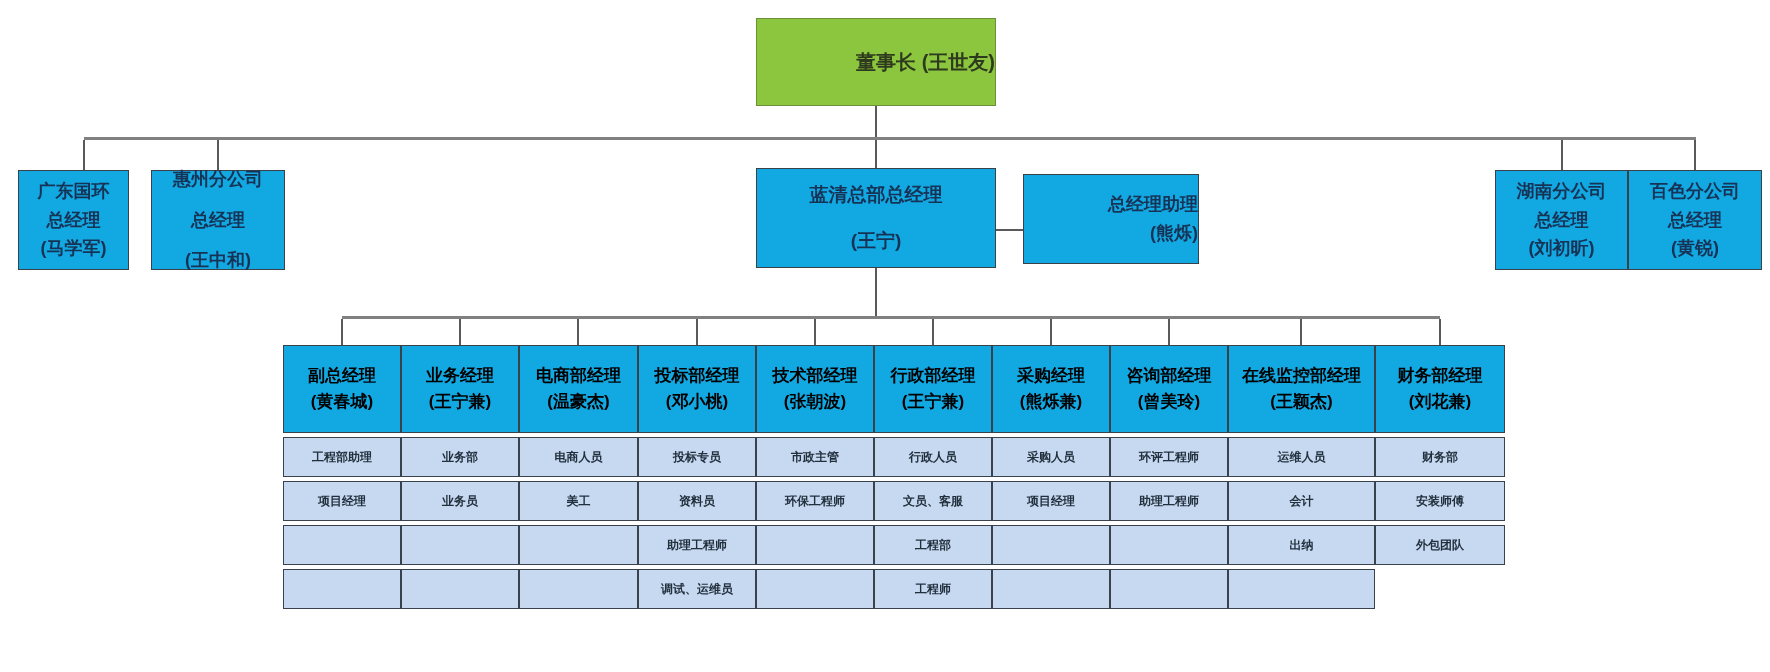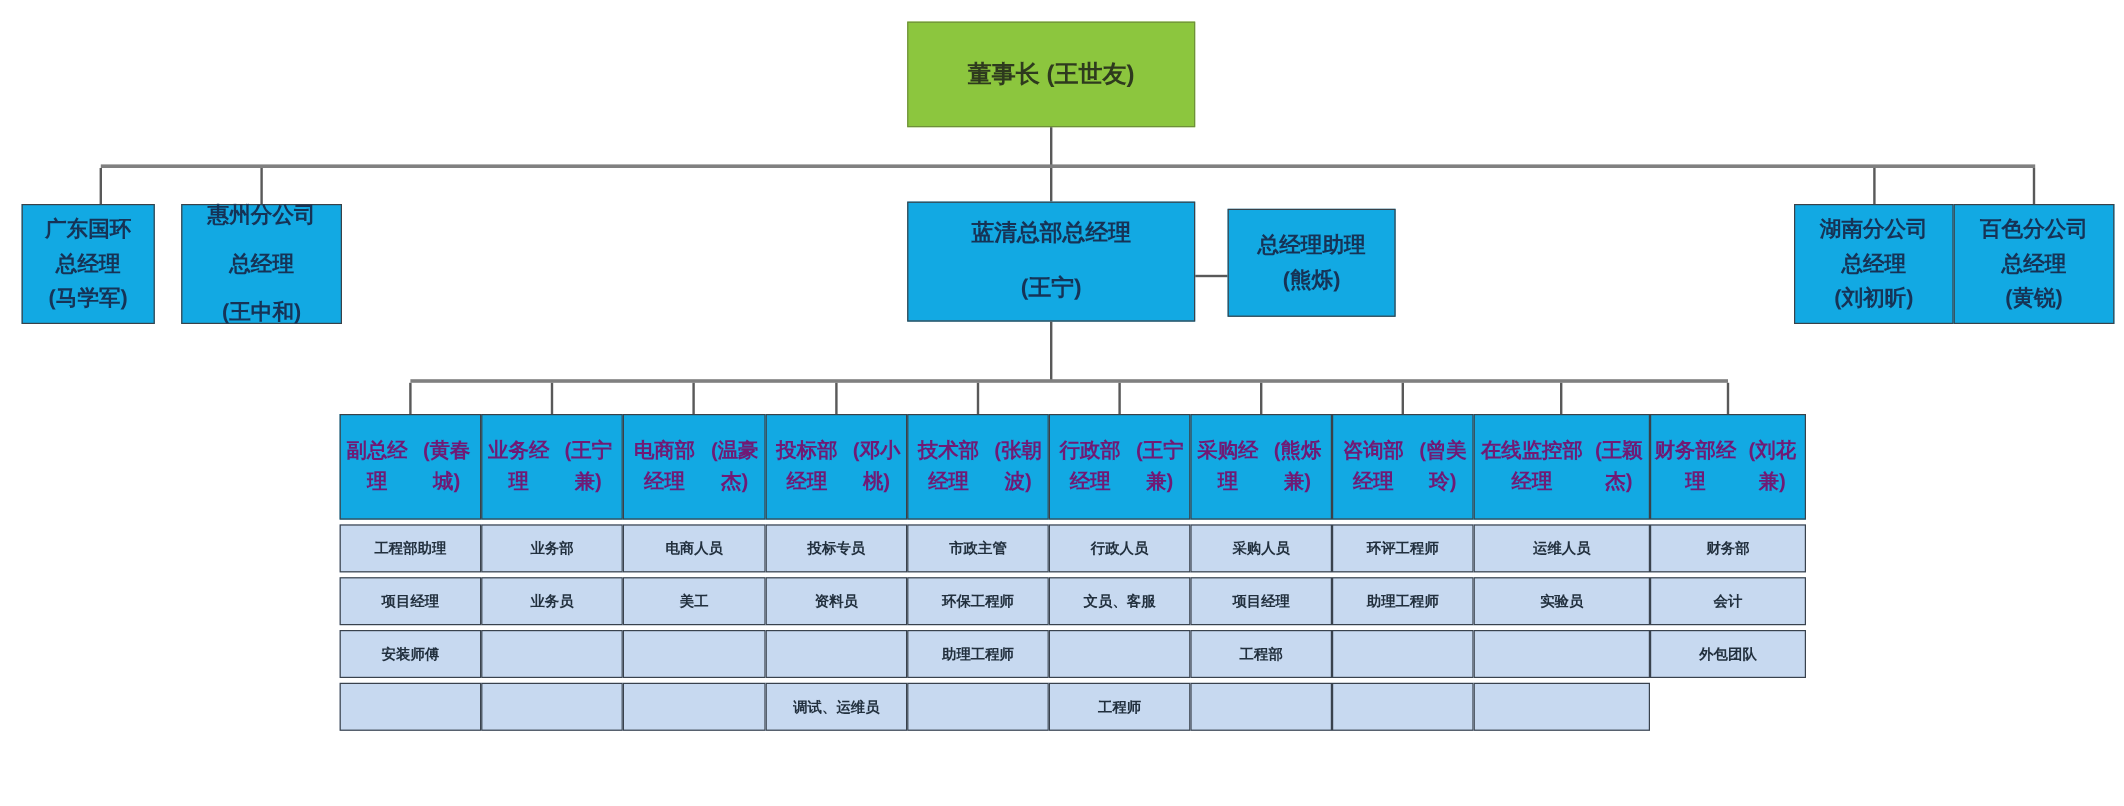--- a/index.html
+++ b/index.html
@@ -5,34 +5,34 @@
   html,body{margin:0;padding:0;background:#ffffff;}
   body{font-family:"Liberation Sans","DejaVu Sans",sans-serif;}
   .canvas{position:relative;width:1770px;height:672px;background:#ffffff;overflow:hidden;}
 
   
   .box{position:absolute;background:#12A9E3;border:1.5px solid #3a4148;color:#163356;
        display:flex;flex-direction:column;align-items:center;justify-content:center;
        text-align:center;font-weight:700;box-sizing:border-box;}
   .box .ln{line-height:1.6;}
   .lvl2{font-size:18px;}
-  .green{background:#8CC63E;border:1.5px solid #6e8f3a;color:#2e3a1e;font-size:20px;}
+  .green{background:#8CC63E;border:1.5px solid #6e8f3a;color:#2e3a1e;font-size:20px;align-items:flex-end;}
   .main{font-size:19px;gap:16px;}
 
   
   .hline{position:absolute;background:#808080;height:3px;}
   .vline{position:absolute;background:#595959;width:2px;}
   .thin{height:2px;background:#595959;}
 
   
   .grid{position:absolute;left:283px;top:345px;display:grid;
         grid-template-columns:118px 118px 119px 118px 118px 118px 118px 118px 147px 130px;
         grid-template-rows:88px 40px 40px 40px 40px;row-gap:4px;column-gap:0;}
-  .hdr{background:#12A9E3;border:1.5px solid #3a4148;color:#701a75;font-weight:700;
-       font-size:17px;display:flex;flex-direction:row;align-items:center;justify-content:center;
+  .hdr{background:#12A9E3;border:1.5px solid #3a4148;color:#000000;font-weight:700;
+       font-size:17px;display:flex;flex-direction:column;align-items:center;justify-content:center;
        text-align:center;line-height:1.55;box-sizing:border-box;}
   .cell{background:#C7D9F0;border:1.5px solid #39424d;color:#22303e;font-weight:600;
         font-size:12px;display:flex;align-items:center;justify-content:center;
         text-align:center;box-sizing:border-box;}
 </style>
 </head>
 <body>
 
 <div class="canvas">
 
@@ -57,21 +57,21 @@
     <div class="ln">惠州分公司</div>
     <div class="ln">总经理</div>
     <div class="ln">(王中和)</div>
   </div>
 
   <div class="box main" style="left:756px;top:168px;width:240px;height:100px;">
     <div class="ln">蓝清总部总经理</div>
     <div class="ln">(王宁)</div>
   </div>
   <div class="hline thin" style="left:996px;top:229px;width:27px;"></div>
-  <div class="box lvl2" style="left:1023px;top:174px;width:140px;height:90px;">
+  <div class="box lvl2" style="left:1023px;top:174px;width:176px;height:90px;align-items:flex-end;">
     <div class="ln">总经理助理</div>
     <div class="ln">(熊烁)</div>
   </div>
 
   <div class="box lvl2" style="left:1495px;top:170px;width:133px;height:100px;">
     <div class="ln">湖南分公司</div>
     <div class="ln">总经理</div>
     <div class="ln">(刘初昕)</div>
   </div>
   <div class="box lvl2" style="left:1628px;top:170px;width:134px;height:100px;">
@@ -147,32 +147,32 @@
     <div class="cell">财务部</div>
 
     <div class="cell">项目经理</div>
     <div class="cell">业务员</div>
     <div class="cell">美工</div>
     <div class="cell">资料员</div>
     <div class="cell">环保工程师</div>
     <div class="cell">文员、客服</div>
     <div class="cell">项目经理</div>
     <div class="cell">助理工程师</div>
-    <div class="cell">实验员</div>
     <div class="cell">会计</div>
 
     <div class="cell">安装师傅</div>
     <div class="cell"></div>
     <div class="cell"></div>
     <div class="cell"></div>
     <div class="cell">助理工程师</div>
     <div class="cell"></div>
     <div class="cell">工程部</div>
     <div class="cell"></div>
     <div class="cell"></div>
+    <div class="cell">出纳</div>
 
     <div class="cell">外包团队</div>
     <div class="cell"></div>
     <div class="cell"></div>
     <div class="cell"></div>
     <div class="cell">调试、运维员</div>
     <div class="cell"></div>
     <div class="cell">工程师</div>
     <div class="cell"></div>
     <div class="cell"></div>

